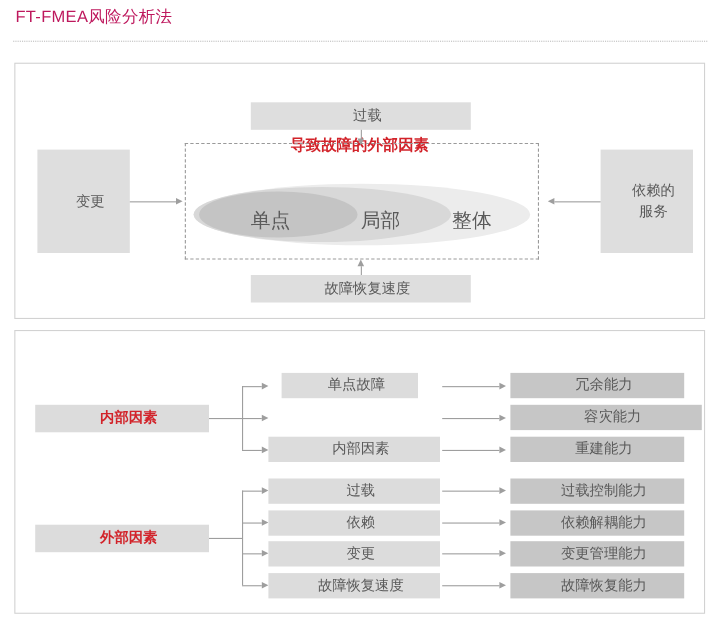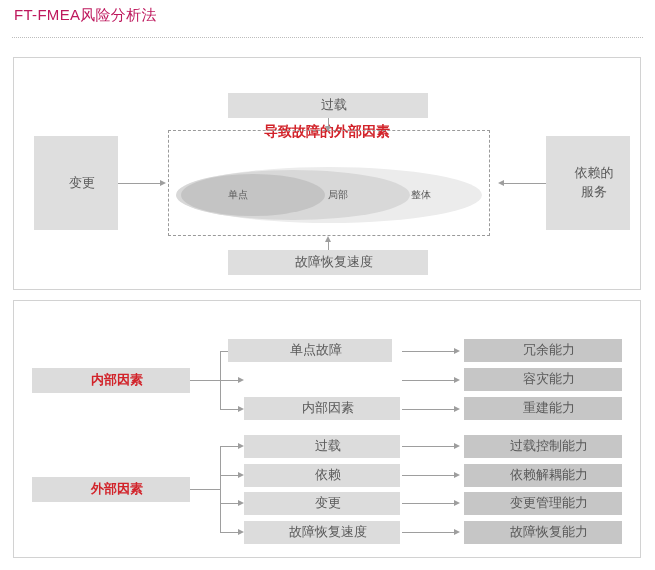--- a/index.html
+++ b/index.html
@@ -65,21 +65,21 @@
   }
 
   
   .ell{
     position:absolute;border-radius:50%;
   }
   #ell-outer{background:#ececec;}
   #ell-mid{background:#d8d8d8;}
   #ell-inner{background:#c4c4c4;}
   .ell-label{
-    position:absolute;font-size:10px;color:#5a5a5a;
+    position:absolute;font-size:18px;color:#5a5a5a;
     white-space:nowrap;
   }
 
   
   .line{position:absolute;background:#9e9e9e;}
   .hline{height:1px;}
   .vline{width:1px;}
   .arrow{
     position:absolute;width:0;height:0;
   }
@@ -155,32 +155,32 @@
   <div class="line hline" style="left:190px;top:380px;width:30px;"></div>
   <div class="line vline" style="left:220px;top:351px;height:58px;"></div>
 
   <div class="line hline" style="left:220px;top:351px;width:18px;"></div>
   <div class="arrow right" style="left:238px;top:347.5px;"></div>
   <div class="line hline" style="left:220px;top:380px;width:18px;"></div>
   <div class="arrow right" style="left:238px;top:376.5px;"></div>
   <div class="line hline" style="left:220px;top:409px;width:18px;"></div>
   <div class="arrow right" style="left:238px;top:405.5px;"></div>
 
-  <div class="box mid" style="left:228px;top:339px;width:164px;height:23px;">单点故障</div>
+  <div class="box mid" style="left:256px;top:339px;width:124px;height:23px;">单点故障</div>
   <div class="box mid" style="left:244px;top:397px;width:156px;height:23px;">内部因素</div>
 
   <div class="line hline" style="left:402px;top:351px;width:52px;"></div>
   <div class="arrow right" style="left:454px;top:347.5px;"></div>
   <div class="line hline" style="left:402px;top:380px;width:52px;"></div>
   <div class="arrow right" style="left:454px;top:376.5px;"></div>
   <div class="line hline" style="left:402px;top:409px;width:52px;"></div>
   <div class="arrow right" style="left:454px;top:405.5px;"></div>
 
   <div class="box dark" style="left:464px;top:339px;width:158px;height:23px;">冗余能力</div>
-  <div class="box dark" style="left:464px;top:368px;width:158px;height:23px;">容灾能力</div>
+  <div class="box dark" style="left:464px;top:368px;width:174px;height:23px;">容灾能力</div>
   <div class="box dark" style="left:464px;top:397px;width:158px;height:23px;">重建能力</div>
 
   <div class="box redlabel" style="left:32px;top:477px;width:158px;height:25px;">外部因素</div>
 
   <div class="line hline" style="left:190px;top:489px;width:30px;"></div>
   <div class="line vline" style="left:220px;top:446px;height:86px;"></div>
 
   <div class="line hline" style="left:220px;top:446px;width:18px;"></div>
   <div class="arrow right" style="left:238px;top:442.5px;"></div>
   <div class="line hline" style="left:220px;top:475px;width:18px;"></div>

